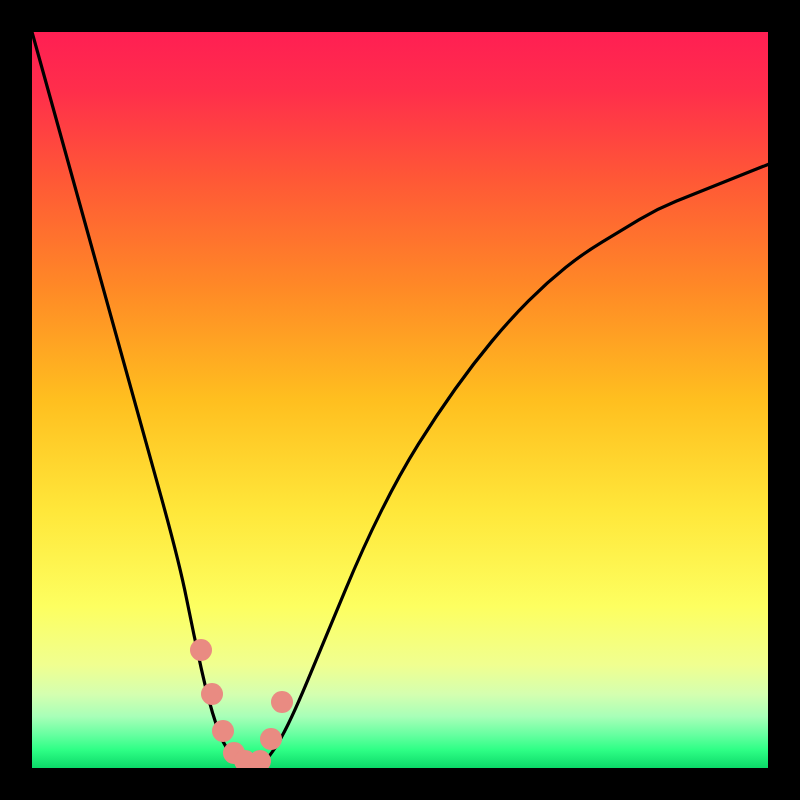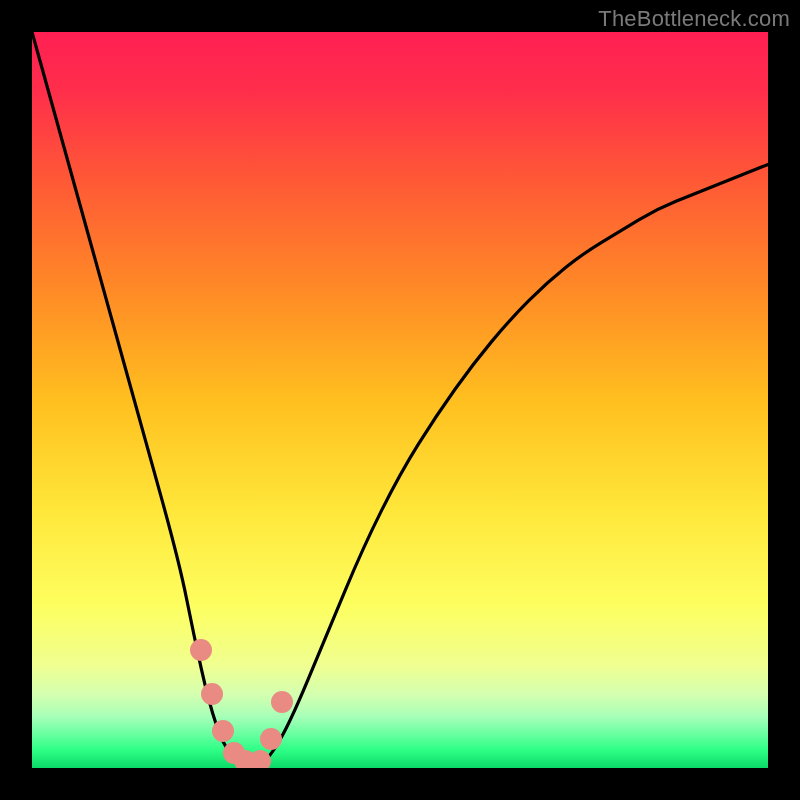--- a/index.html
+++ b/index.html
@@ -48,21 +48,20 @@
     height: 22px;
     border-radius: 50%;
     background: #e98b82;
     transform: translate(-50%, -50%);
   }
 </style>
 </head>
 <body>
 
 <div class="frame">
-  <div class="watermark">TheBottleneck.com</div>
   <div class="plot">
     <svg class="gradient" viewBox="0 0 736 736" preserveAspectRatio="none">
       <defs>
         <linearGradient id="bg-grad" x1="0" y1="0" x2="0" y2="1">
             <stop offset="0%" stop-color="#ff1f53"></stop>
             <stop offset="8%" stop-color="#ff2e4b"></stop>
             <stop offset="20%" stop-color="#ff5836"></stop>
             <stop offset="35%" stop-color="#ff8a26"></stop>
             <stop offset="50%" stop-color="#ffbf1f"></stop>
             <stop offset="65%" stop-color="#ffe73a"></stop>

